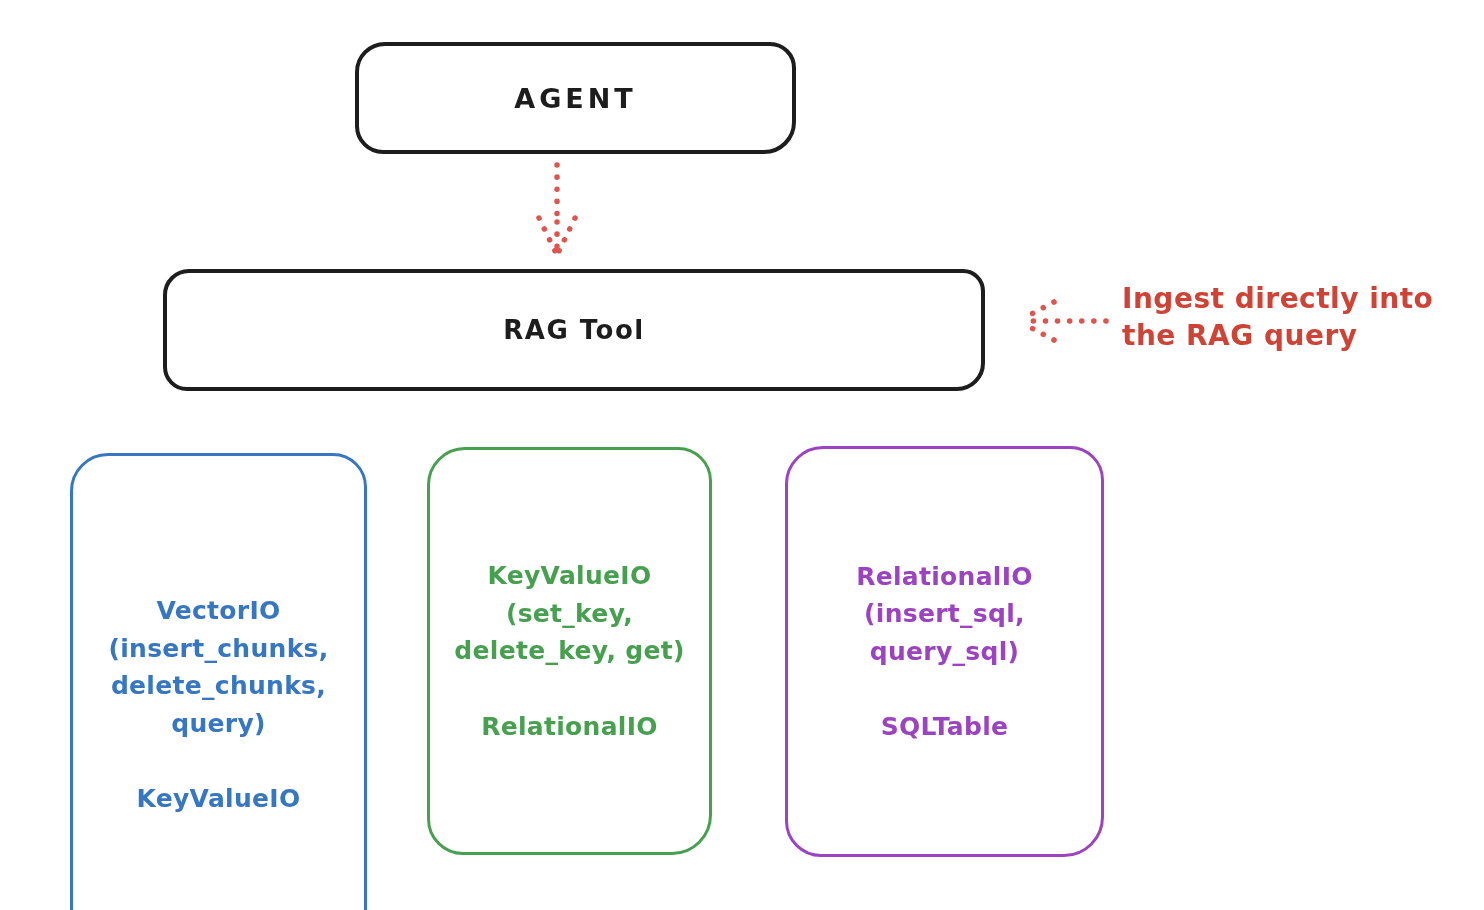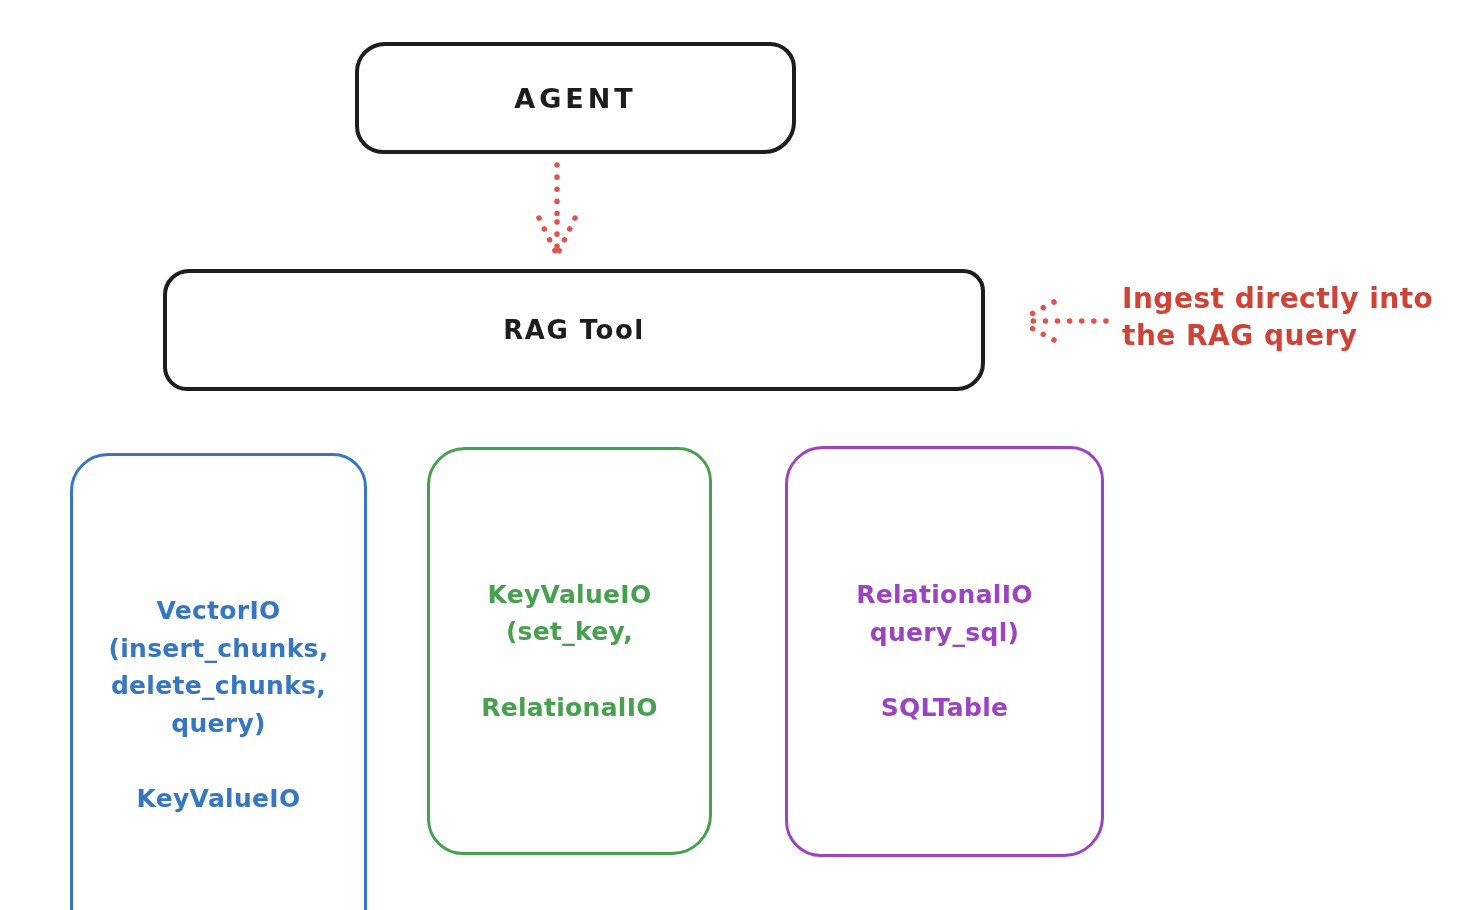--- a/index.html
+++ b/index.html
@@ -110,25 +110,27 @@
         <div>delete_chunks,</div>
         <div>query)</div>
       </div>
     <div class="branch-index">KeyValueIO</div>
   </div>
 
   <div class="branch branch-keyvalue" style="--c: #47a04f;">
     <div>
         <div>KeyValueIO</div>
         <div>(set_key,</div>
+        <div>delete_key, get)</div>
       </div>
     <div class="branch-index">RelationalIO</div>
   </div>
 
   <div class="branch branch-relational" style="--c: #9b43c0;">
     <div>
         <div>RelationalIO</div>
+        <div>(insert_sql,</div>
         <div>query_sql)</div>
       </div>
     <div class="branch-index">SQLTable</div>
   </div>
 
 </div>
 
 </body></html>

